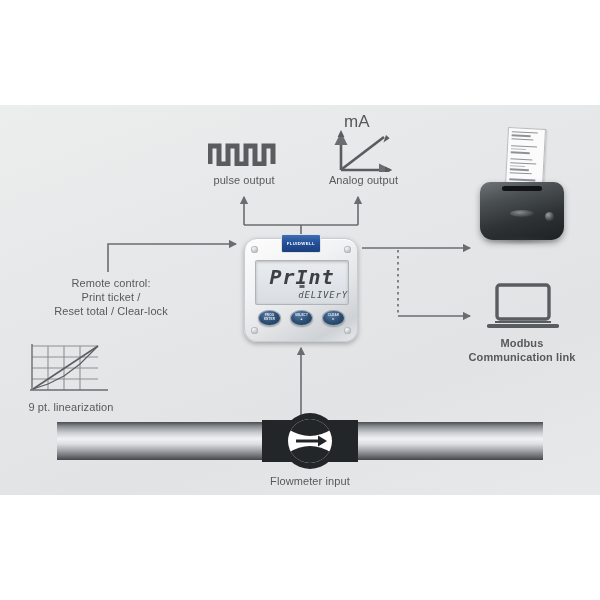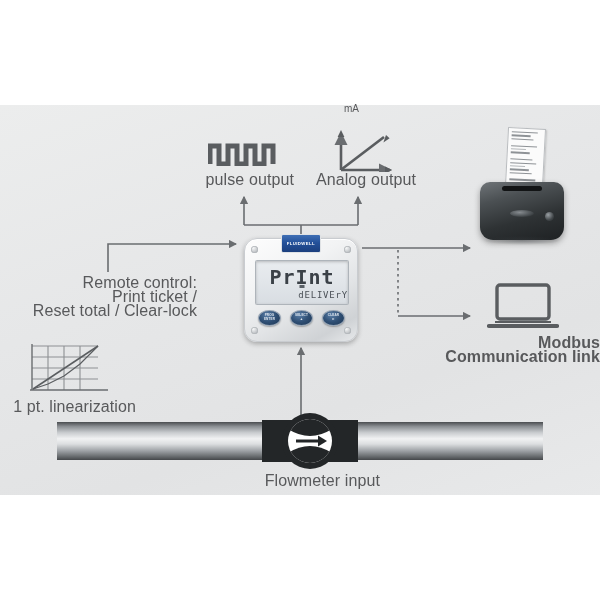--- a/index.html
+++ b/index.html
@@ -23,23 +23,23 @@
     position: absolute;
     left: 0;
     top: 105px;
     width: 600px;
     height: 390px;
     background: linear-gradient(160deg, #eceded 0%, #e6e7e8 40%, #e2e3e4 70%, #e8e9ea 100%);
   }
   .lbl {
     position: absolute;
     color: #58595b;
-    font-size: 16px;
+    font-size: 11px;
     line-height: 14px;
-    text-align: right;
+    text-align: center;
     white-space: pre-line;
     letter-spacing: 0.1px;
   }
   svg.lines {
     position: absolute;
     left: 0;
     top: 0;
     width: 600px;
     height: 600px;
     overflow: visible;
@@ -98,20 +98,21 @@
     position: absolute;
     left: 11px;
     top: 22px;
     width: 92px;
     height: 43px;
     background: linear-gradient(180deg,#e9ecef 0%,#e2e6ea 45%,#d8dde2 100%);
     border: 1px solid #aeb4ba;
     border-radius: 1.5px;
     box-shadow: inset 0 1px 3px rgba(0,0,0,0.22);
     overflow: hidden;
+    font-style: italic;
   }
   #device .lcd .main {
     position: absolute;
     left: 0; right: 0;
     top: 4px;
     text-align: center;
     color: #3b4147;
     font-family: "DejaVu Sans Mono", monospace;
     font-size: 20px;
     font-weight: bold;
@@ -161,21 +162,21 @@
   }
   #device .btn .arw { color:#dfe6ee; font-size:3.4px; line-height:3.6px; }
   #device .btn.b1 { left: 14px; }
   #device .btn.b2 { left: 46px; }
   #device .btn.b3 { left: 78px; }
 
   
   #pulse-icon { position: absolute; left: 208px; top: 140px; width: 72px; height: 26px; }
   
   #analog-icon { position: absolute; left: 332px; top: 128px; width: 62px; height: 44px; }
-  #mA-label { position: absolute; left: 344px; top: 103px; font-size: 10px; color: #58595b; }
+  #mA-label { position: absolute; left: 344px; top: 112px; font-size: 17px; color: #58595b; }
 
   
   #lin-graph { position: absolute; left: 18px; top: 342px; width: 96px; height: 58px; }
 
   
   #printer { position: absolute; left: 480px; top: 128px; width: 84px; height: 112px; }
   #printer .ticket {
     position: absolute;
     left: 26px; top: 0;
     width: 38px; height: 78px;
@@ -352,21 +353,21 @@
       <path d="M 46 48 L 46 4"></path>
       <path d="M 62 48 L 62 4"></path>
     </g>
     <g stroke="#6a6d70" stroke-width="1.4" fill="none">
       <path d="M 14 2 L 14 48"></path>
       <path d="M 12 48 L 90 48"></path>
     </g>
     <path d="M 15 47 L 80 4" stroke="#5a5d60" stroke-width="1.5" fill="none"></path>
     <path d="M 15 47 L 30 42 L 46 34 L 62 22 L 80 4" stroke="#5a5d60" stroke-width="1.2" fill="none"></path>
   </svg>
-  <div class="lbl" style="left:6px; top:400px; width:130px;">1 pt. linearization</div>
+  <div class="lbl" style="left:6px; top:400px; width:130px;">9 pt. linearization</div>
 
   <div id="device">
     <div class="case"></div>
     <div class="screw tl"></div>
     <div class="screw tr"></div>
     <div class="screw bl"></div>
     <div class="screw br"></div>
 
     <div class="brand">
       <span>FLUIDWELL</span>

